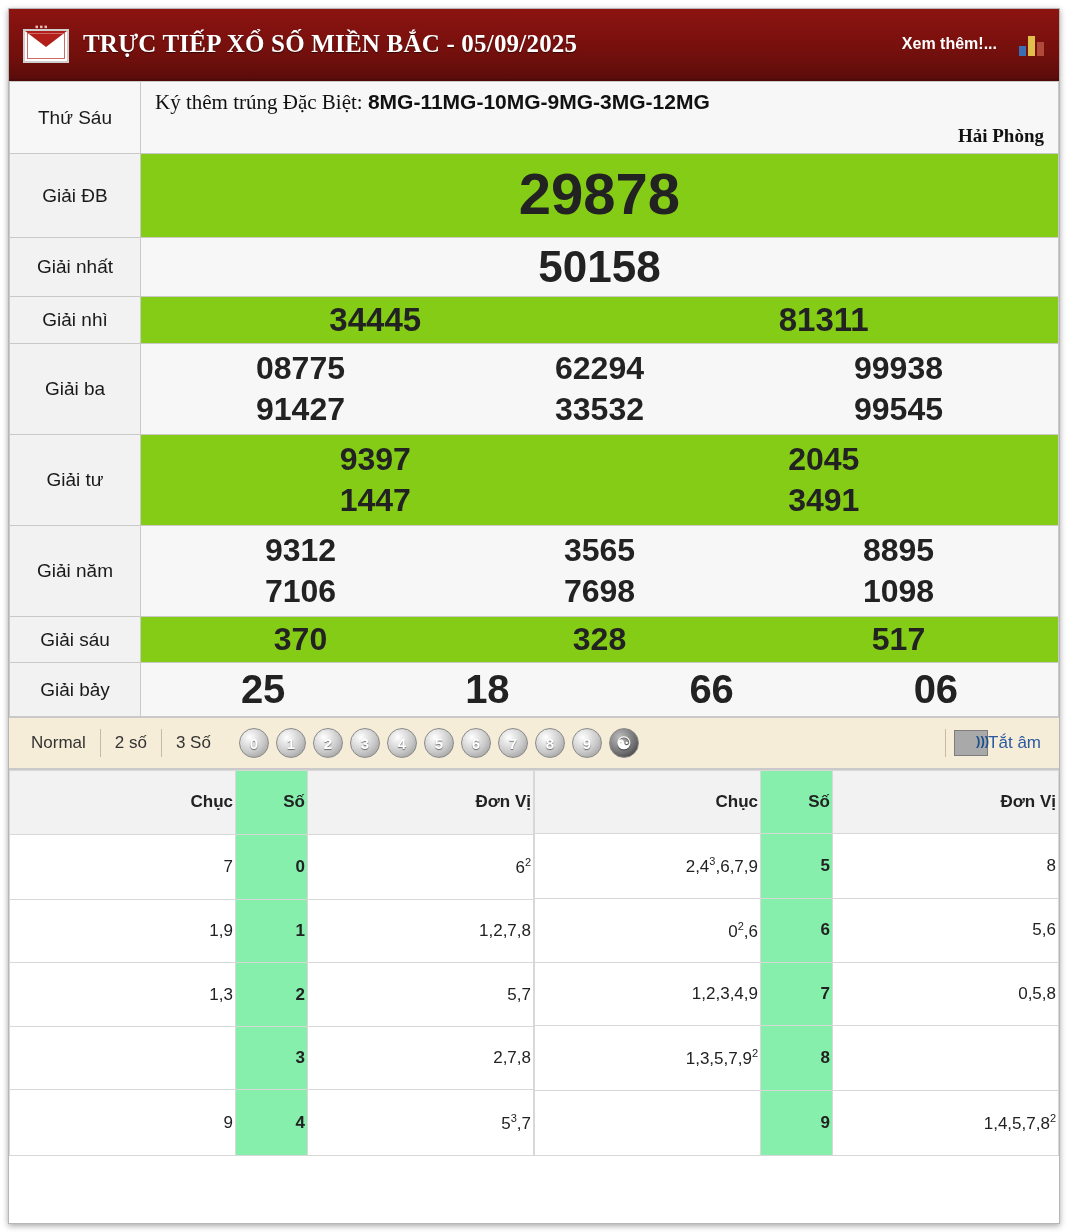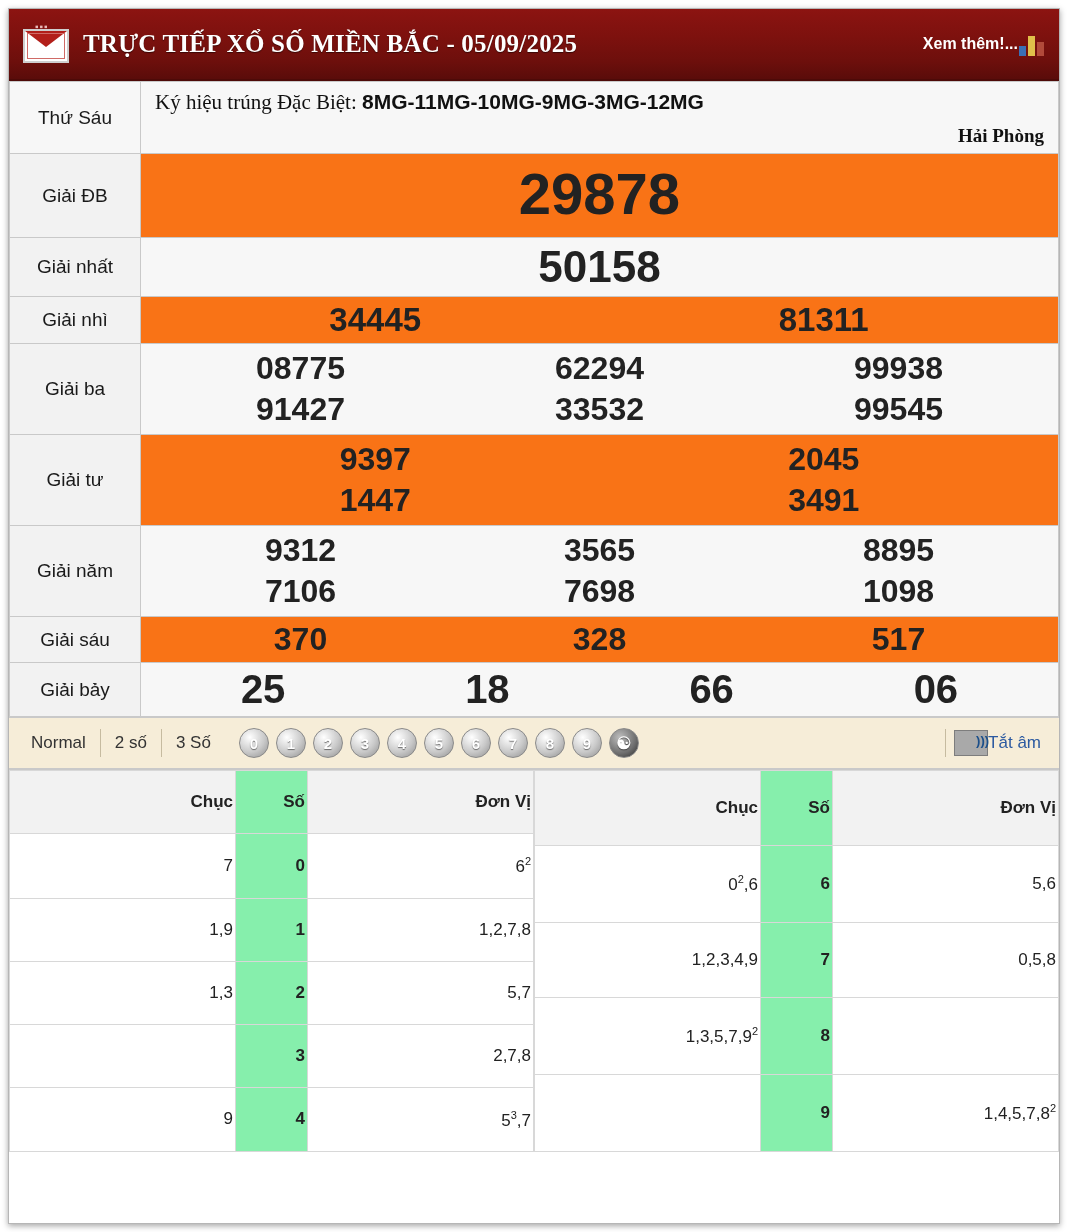--- a/index.html
+++ b/index.html
@@ -68,21 +68,21 @@
     font-weight: bold;
     font-family: "Liberation Serif", serif;
     letter-spacing: 0.2px;
     text-shadow: 0 1px 1px rgba(0,0,0,0.5);
     white-space: nowrap;
   }
   .title-right {
     margin-left: auto;
     display: flex;
     align-items: center;
-    gap: 1px;
+    gap: 22px;
   }
   .xem-them {
     color: #ffffff;
     font-size: 16px;
     font-weight: bold;
     white-space: nowrap;
   }
   .chart-icon {
     width: 26px; height: 24px;
     position: relative;
@@ -128,21 +128,21 @@
   .kyhieu .prov {
     text-align: right;
     font-size: 19px;
     font-family: "Liberation Serif", serif;
     font-weight: bold;
     margin-top: 10px;
     color: #111;
   }
   .nums {
     padding: 4px 10px;
-    background: #f97316;
+    background: #84cc16;
   }
   .nums.alt { background: #f7f7f7; margin-top: 47px; }
   .nrow {
     display: flex;
     width: 100%;
   }
   .nrow > span {
     flex: 1 1 0;
     text-align: center;
     font-weight: bold;
@@ -283,21 +283,21 @@
           </span>
       </div>
     </div>
 
     <table class="results">
       <tbody>
           <tr class="row-head">
         <td class="lbl">Thứ Sáu</td>
         <td class="kyhieu">
           <div class="k-line">
-            <span>Ký hiệu trúng Đặc Biệt:</span>
+            <span>Ký thêm trúng Đặc Biệt:</span>
             <b>8MG-11MG-10MG-9MG-3MG-12MG</b>
           </div>
           <div class="prov">Hải Phòng</div>
         </td>
       </tr>
 
       <tr>
         <td class="lbl">Giải ĐB</td>
         <td class="nums">
           <div class="nrow db">
@@ -459,20 +459,25 @@
         </table>
 
       <table class="stats">
         <tbody>
             <tr>
           <th>Chục</th>
           <th class="col-so">Số</th>
           <th>Đơn Vị</th>
         </tr>
         <tr>
+          <td>2,4<sup>3</sup>,6,7,9</td>
+          <td class="col-so">5</td>
+          <td>8</td>
+        </tr>
+        <tr>
           <td>0<sup>2</sup>,6</td>
           <td class="col-so">6</td>
           <td>5,6</td>
         </tr>
         <tr>
           <td>1,2,3,4,9</td>
           <td class="col-so">7</td>
           <td>0,5,8</td>
         </tr>
         <tr>

